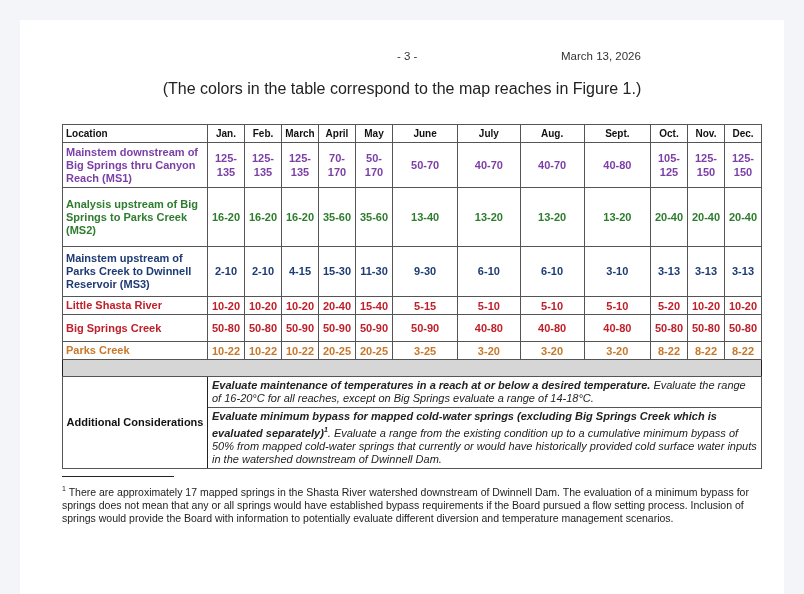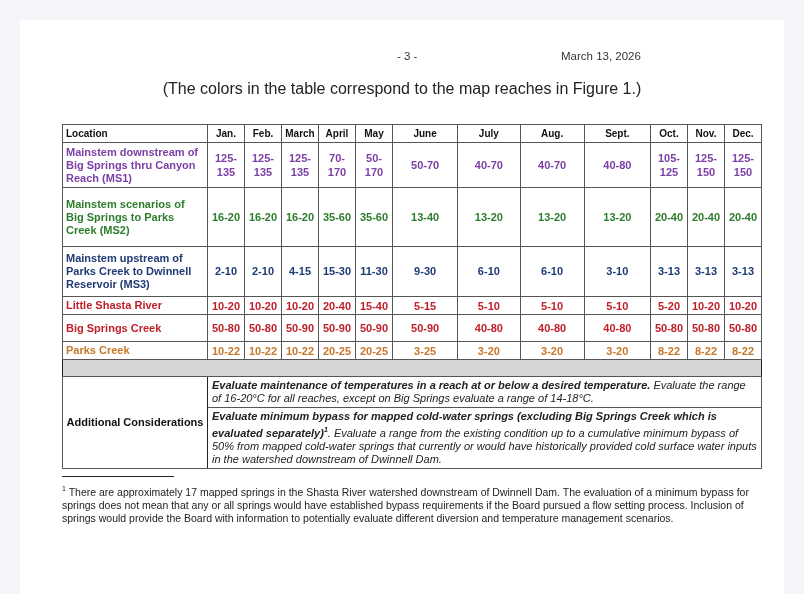--- a/index.html
+++ b/index.html
@@ -80,21 +80,21 @@
           <td style="width: 30px; word-break: normal;"><span>50-</span><br><span>170</span></td>
           <td>50-70</td>
           <td>40-70</td>
           <td>40-70</td>
           <td>40-80</td>
           <td style="width: 30px; word-break: normal; text-align: center;"><span>105-</span><br><span>125</span></td>
           <td style="width: 30px; word-break: normal;"><span>125-</span><br><span>150</span></td>
           <td style="width: 30px; word-break: normal;"><span>125-</span><br><span>150</span></td>
         </tr>
         <tr class="ms2">
-          <td class="loc">Mainstem scenarios of Big Springs to Parks Creek (MS2)</td>
+          <td class="loc">Analysis upstream of Big Springs to Parks Creek (MS2)</td>
           <td>16-20</td>
           <td>16-20</td>
           <td>16-20</td>
           <td>35-60</td>
           <td>35-60</td>
           <td>13-40</td>
           <td>13-20</td>
           <td>13-20</td>
           <td>13-20</td>
           <td>20-40</td>

